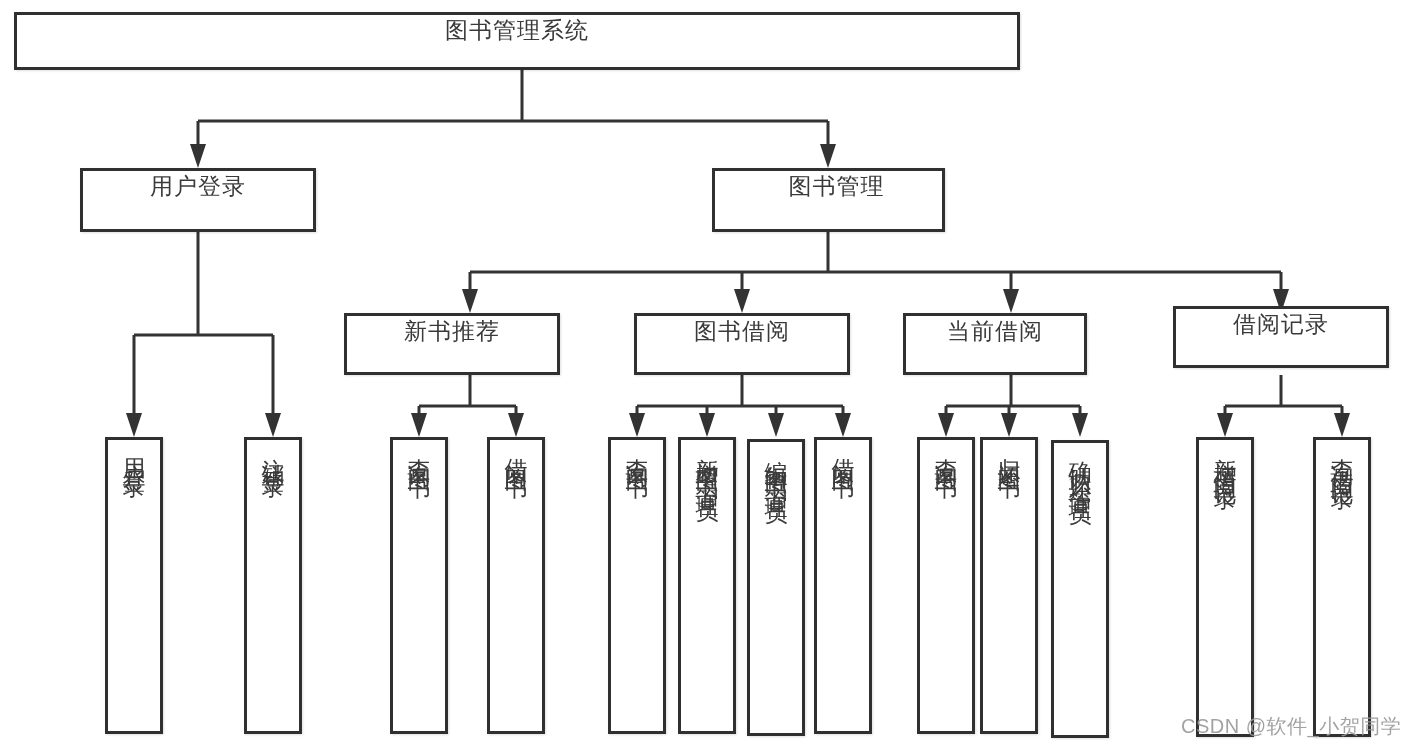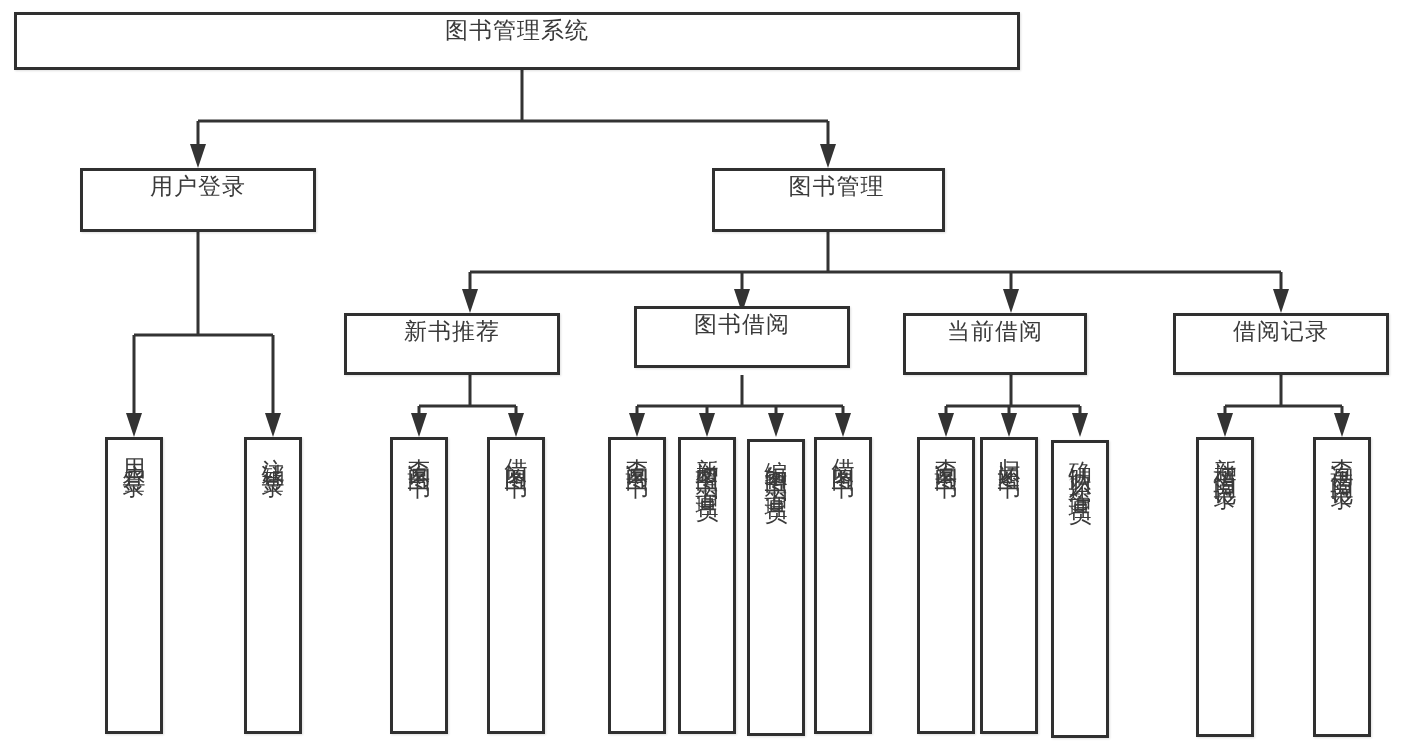--- a/index.html
+++ b/index.html
@@ -133,27 +133,27 @@
   <div class="box" style="left:80px; top:168px; width:236px; height:64px;">
     <span class="hlabel">用户登录</span>
   </div>
   <div class="box" style="left:712px; top:168px; width:233px; height:64px;padding-left:16px;">
     <span class="hlabel">图书管理</span>
   </div>
 
   <div class="box" style="left:344px; top:313px; width:216px; height:62px;">
     <span class="hlabel">新书推荐</span>
   </div>
-  <div class="box" style="left:634px; top:306px; width:216px; height:62px;">
+  <div class="box" style="left:634px; top:313px; width:216px; height:62px;">
     <span class="hlabel">图书借阅</span>
   </div>
   <div class="box" style="left:903px; top:313px; width:184px; height:62px;">
     <span class="hlabel">当前借阅</span>
   </div>
-  <div class="box" style="left:1173px; top:313px; width:216px; height:62px;">
+  <div class="box" style="left:1173px; top:306px; width:216px; height:62px;">
     <span class="hlabel">借阅记录</span>
   </div>
 
   <div class="box" style="left:105px; top:437px; width:58px; height:297px;">
     <span class="vlabel">用户登录</span>
   </div>
   <div class="box" style="left:244px; top:437px; width:58px; height:297px;">
     <span class="vlabel">注销登录</span>
   </div>
 
@@ -187,14 +187,15 @@
     <span class="vlabel">确认归还（管理员）</span>
   </div>
 
   <div class="box" style="left:1196px; top:437px; width:58px; height:300px;">
     <span class="vlabel">新增借阅记录</span>
   </div>
   <div class="box" style="left:1313px; top:437px; width:58px; height:300px;">
     <span class="vlabel">查询借阅记录</span>
   </div>
 
+  <div class="watermark">CSDN @软件_小贺同学</div>
 
 </div>
 
 </body></html>

